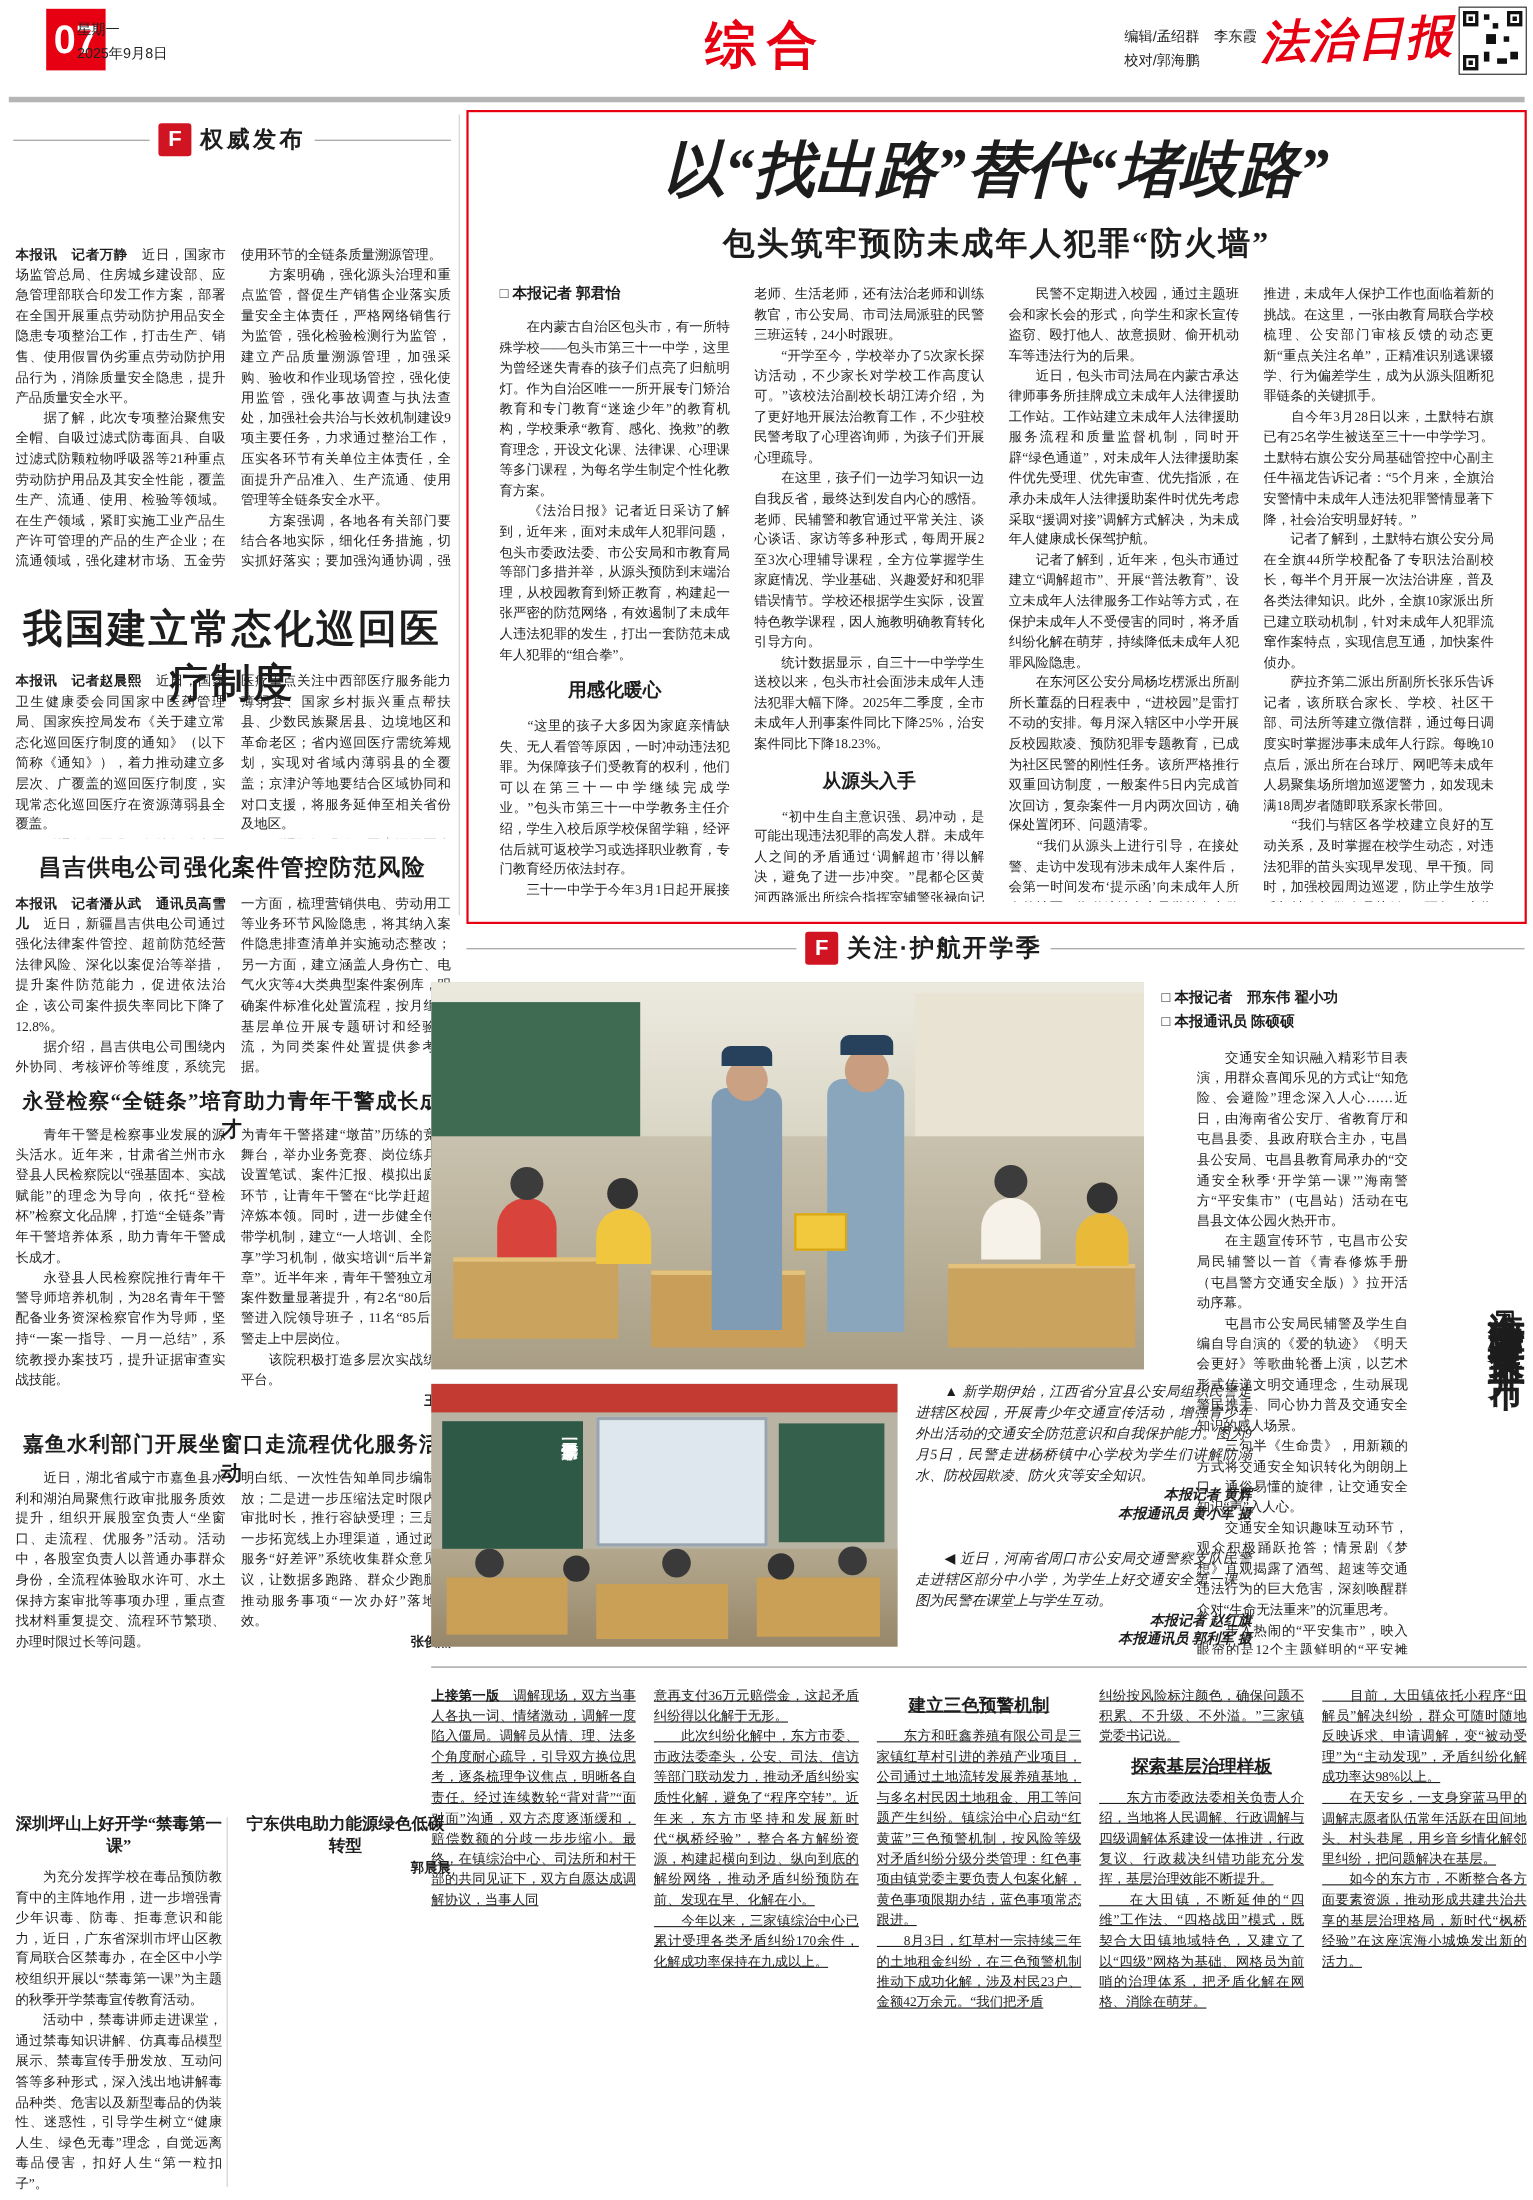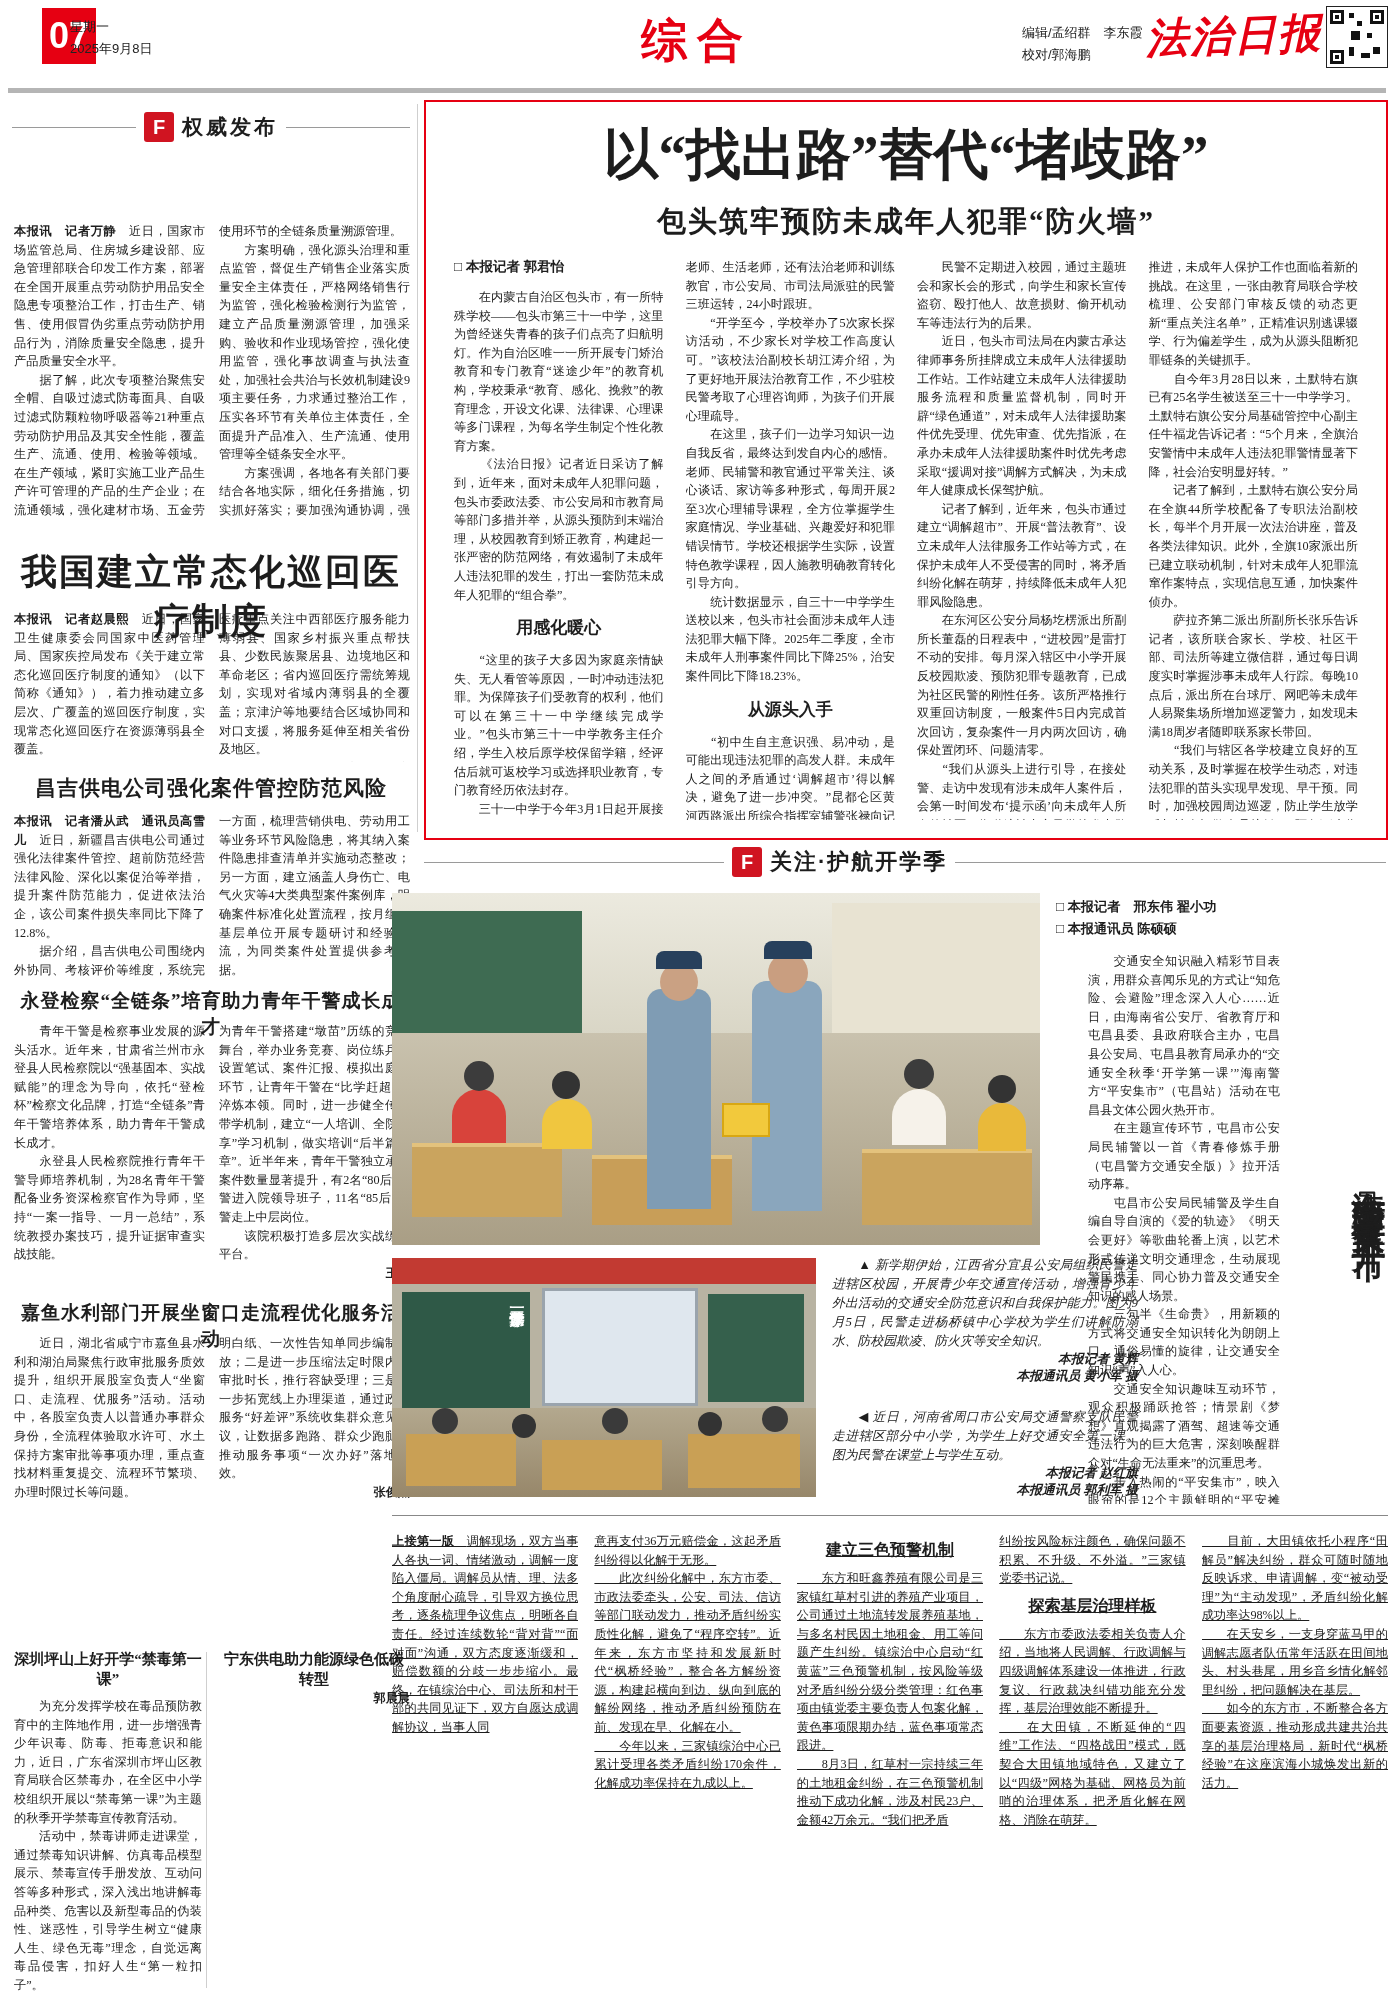--- a/index.html
+++ b/index.html
@@ -30,21 +30,21 @@
   .lh2{font-size:36px;font-weight:900;text-align:center;letter-spacing:2px;}
   .lh3{font-size:21px;font-weight:900;text-align:center;letter-spacing:1px;}
   .lh4{font-size:15px;font-weight:900;text-align:center;line-height:1.3;}
   .twocol{display:flex;gap:14px;overflow:hidden;}
   .twocol>div{flex:1;}
   .bodytx{font-size:12.2px;line-height:18.6px;}
   .lead{font-weight:bold;}
   .endby{display:block;text-align:right;font-weight:bold;}
   
   #redbox{left:424px;top:100px;width:960px;height:736px;border:2.5px solid #e60012;background:#fff;}
-  #mainh1{margin-top:16px;text-align:center;font-size:55px;font-weight:900;letter-spacing:0px;}
+  #mainh1{margin-top:16px;text-align:center;font-size:55px;font-weight:900;letter-spacing:0px;font-style:italic;}
   #mainh2{margin-top:10px;text-align:center;font-size:29px;font-weight:900;letter-spacing:2px;}
   #maincols{display:flex;gap:22px;padding:16px 28px 0 28px;height:562px;overflow:hidden;}
   #maincols>div{flex:1;overflow:hidden;}
   .byline{font-weight:bold;font-size:13.5px;margin-bottom:12px;}
   .sub{font-weight:bold;text-align:center;font-size:17px;margin:12px 0;font-family:"Liberation Sans",sans-serif;}
   
   #focusbar{left:424px;top:847px;width:962px;display:flex;align-items:center;gap:8px;}
   #focusbar .line{flex:1;height:1px;background:#9a9a9a;}
   .focustxt{font-size:22px;font-weight:bold;letter-spacing:2px;}
   

